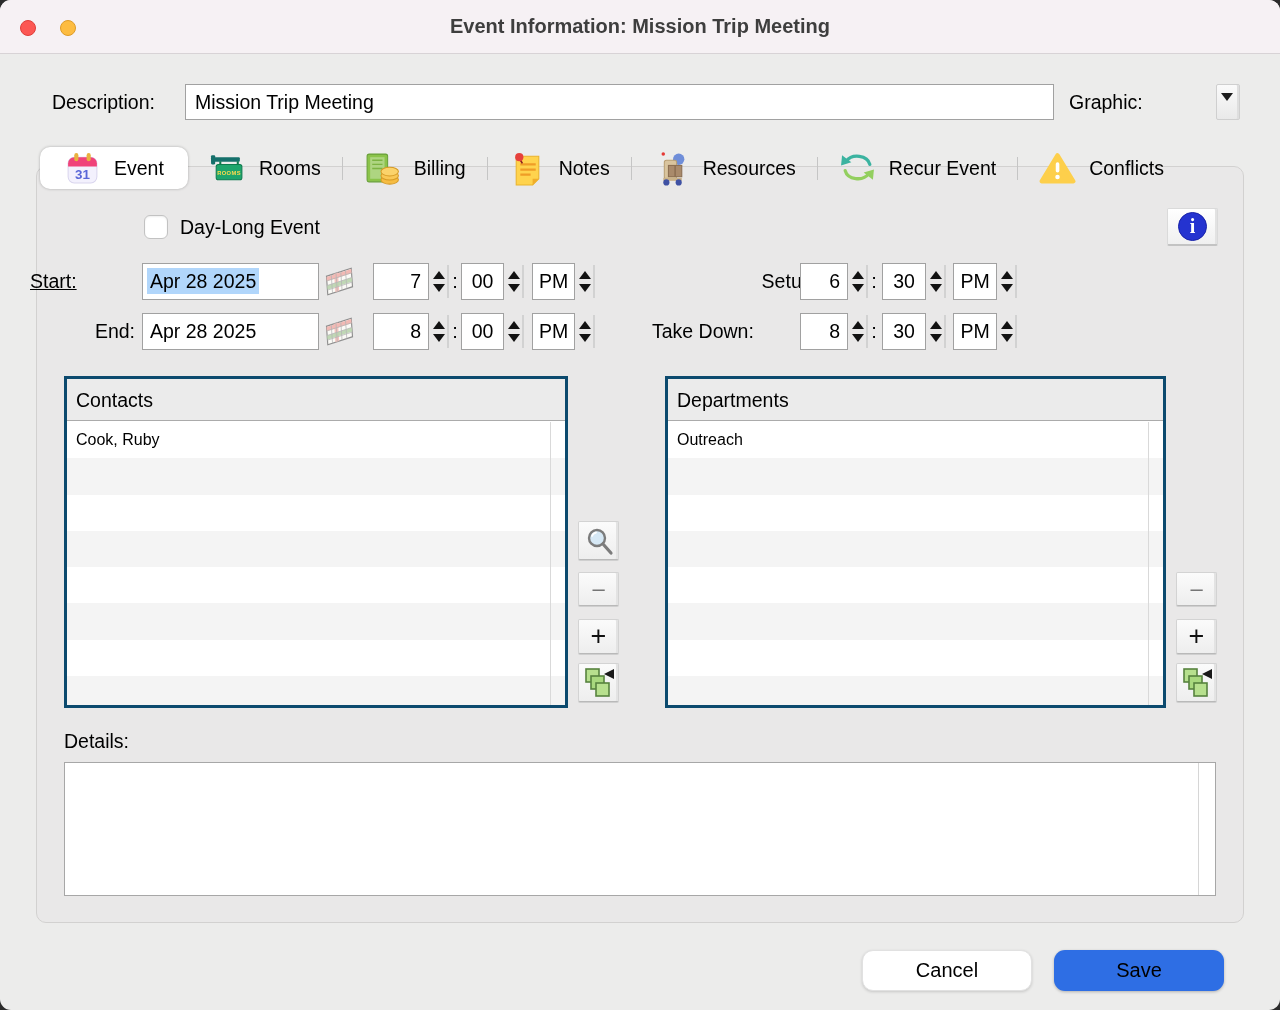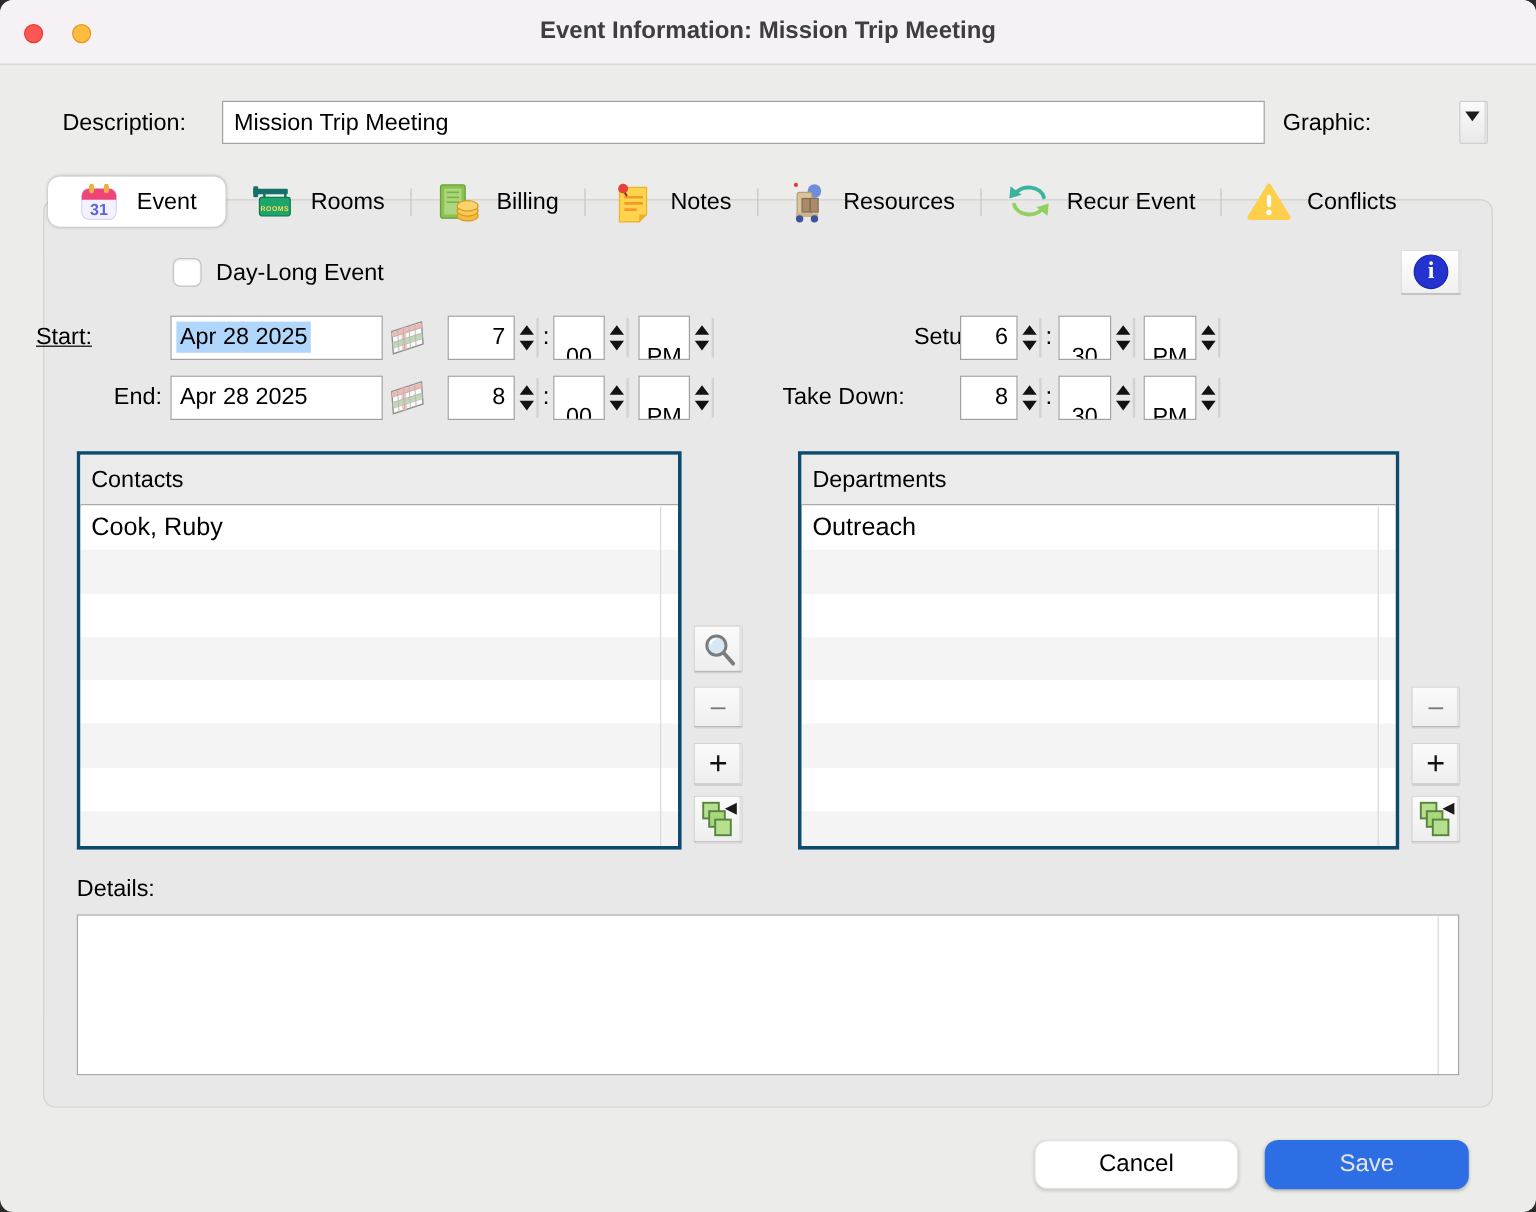--- a/index.html
+++ b/index.html
@@ -44,45 +44,45 @@
   .icircle{width:29px;height:29px;border-radius:50%;background:#2433d0;border:1px solid #1822a8;
     color:#fff;font-family:"Liberation Serif",serif;font-weight:bold;font-size:20px;
     display:flex;align-items:center;justify-content:center;}
   
   .stepper{position:absolute;width:19px;height:33px;display:flex;flex-direction:column;
     align-items:center;justify-content:center;gap:5px;border-right:2px solid #d2d2d2;}
   .tu{width:0;height:0;border-left:6px solid transparent;border-right:6px solid transparent;border-bottom:8px solid #121212;}
   .td{width:0;height:0;border-left:6px solid transparent;border-right:6px solid transparent;border-top:8px solid #121212;}
   .colon{font-size:20px;line-height:37px;text-align:center;}
   .hourf{text-align:right;}
-  .cent{text-align:center;padding:16px 2px;}
+  .cent{text-align:center;padding:0 2px;}
   
   .list{position:absolute;background:#fff;border:3px solid #0c4a6e;}
   .list-head{height:42px;line-height:42px;padding-left:9px;font-size:19.5px;background:#ebebeb;
     border-bottom:1px solid #ababab;}
   .list-body{position:absolute;left:0;right:0;top:43px;bottom:0;overflow:hidden;}
-  .lrow{height:36.3px;line-height:36.3px;padding-left:9px;font-size:21px;background:#fff;}
+  .lrow{height:36.3px;line-height:36.3px;padding-left:9px;font-size:16px;background:#fff;}
   .lrow.alt{background:#f4f4f4;}
   .scrollline{position:absolute;top:0;bottom:0;right:14px;width:1px;background:#d9d9d9;}
   
   .sbtn{position:absolute;width:41px;background:linear-gradient(#fbfbfb,#eeeeee);
     border:1px solid #d3d3d3;border-bottom-color:#b9b9b9;border-radius:2px;
     box-shadow:0 1px 0 #cfcfcf,inset -2px 0 0 #e3e3e3;
     display:flex;align-items:center;justify-content:center;}
   .minusg{font-size:22px;color:#757575;line-height:1;}
   .plusg{font-size:27px;color:#111;line-height:1;}
   
   .details-box{position:absolute;left:64px;top:762px;width:1152px;height:134px;background:#fff;
     border:1px solid #a7a7a7;}
   .details-scroll{position:absolute;top:0;bottom:0;right:16px;width:1px;background:#d6d6d6;}
   
   .fbtn{position:absolute;top:950px;height:41px;border-radius:11px;font-size:20px;
     display:flex;align-items:center;justify-content:center;background:#fff;
     border:1px solid #e1e1e1;box-shadow:0 1px 3px rgba(0,0,0,.16);}
-  .fbtn.save{background:#2e6ee4;color:#e5e5e5;border:none;box-shadow:0 1px 3px rgba(0,0,0,.25);}
+  .fbtn.save{background:#2e6ee4;color:#000000;border:none;box-shadow:0 1px 3px rgba(0,0,0,.25);}
 </style>
 </head>
 <body>
 
 <div class="window">
 
   <div class="titlebar">
     <span class="tl red"></span>
     <span class="tl yellow"></span>
     <span class="wtitle">Event Information: Mission Trip Meeting</span>

